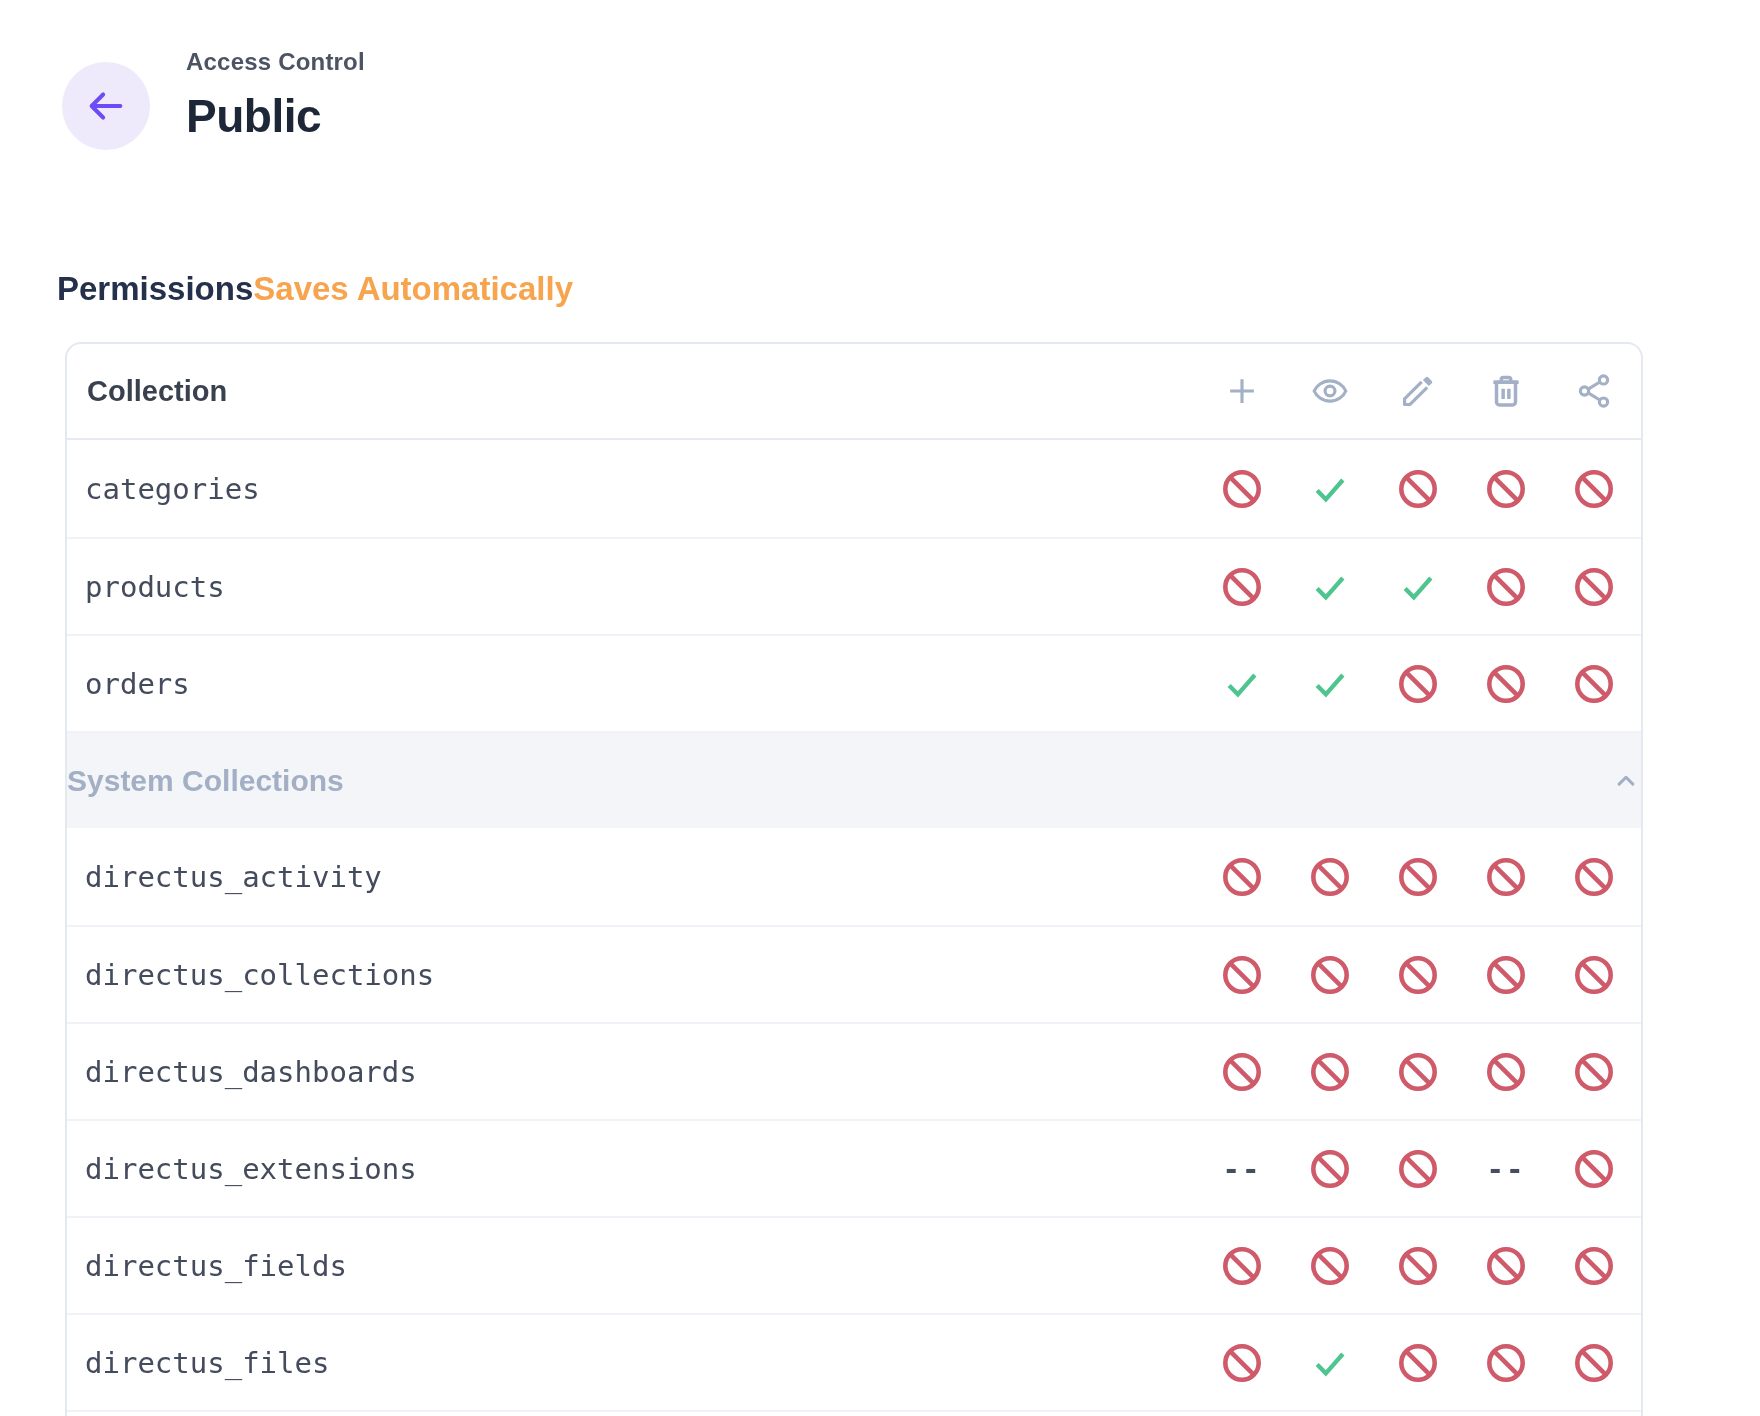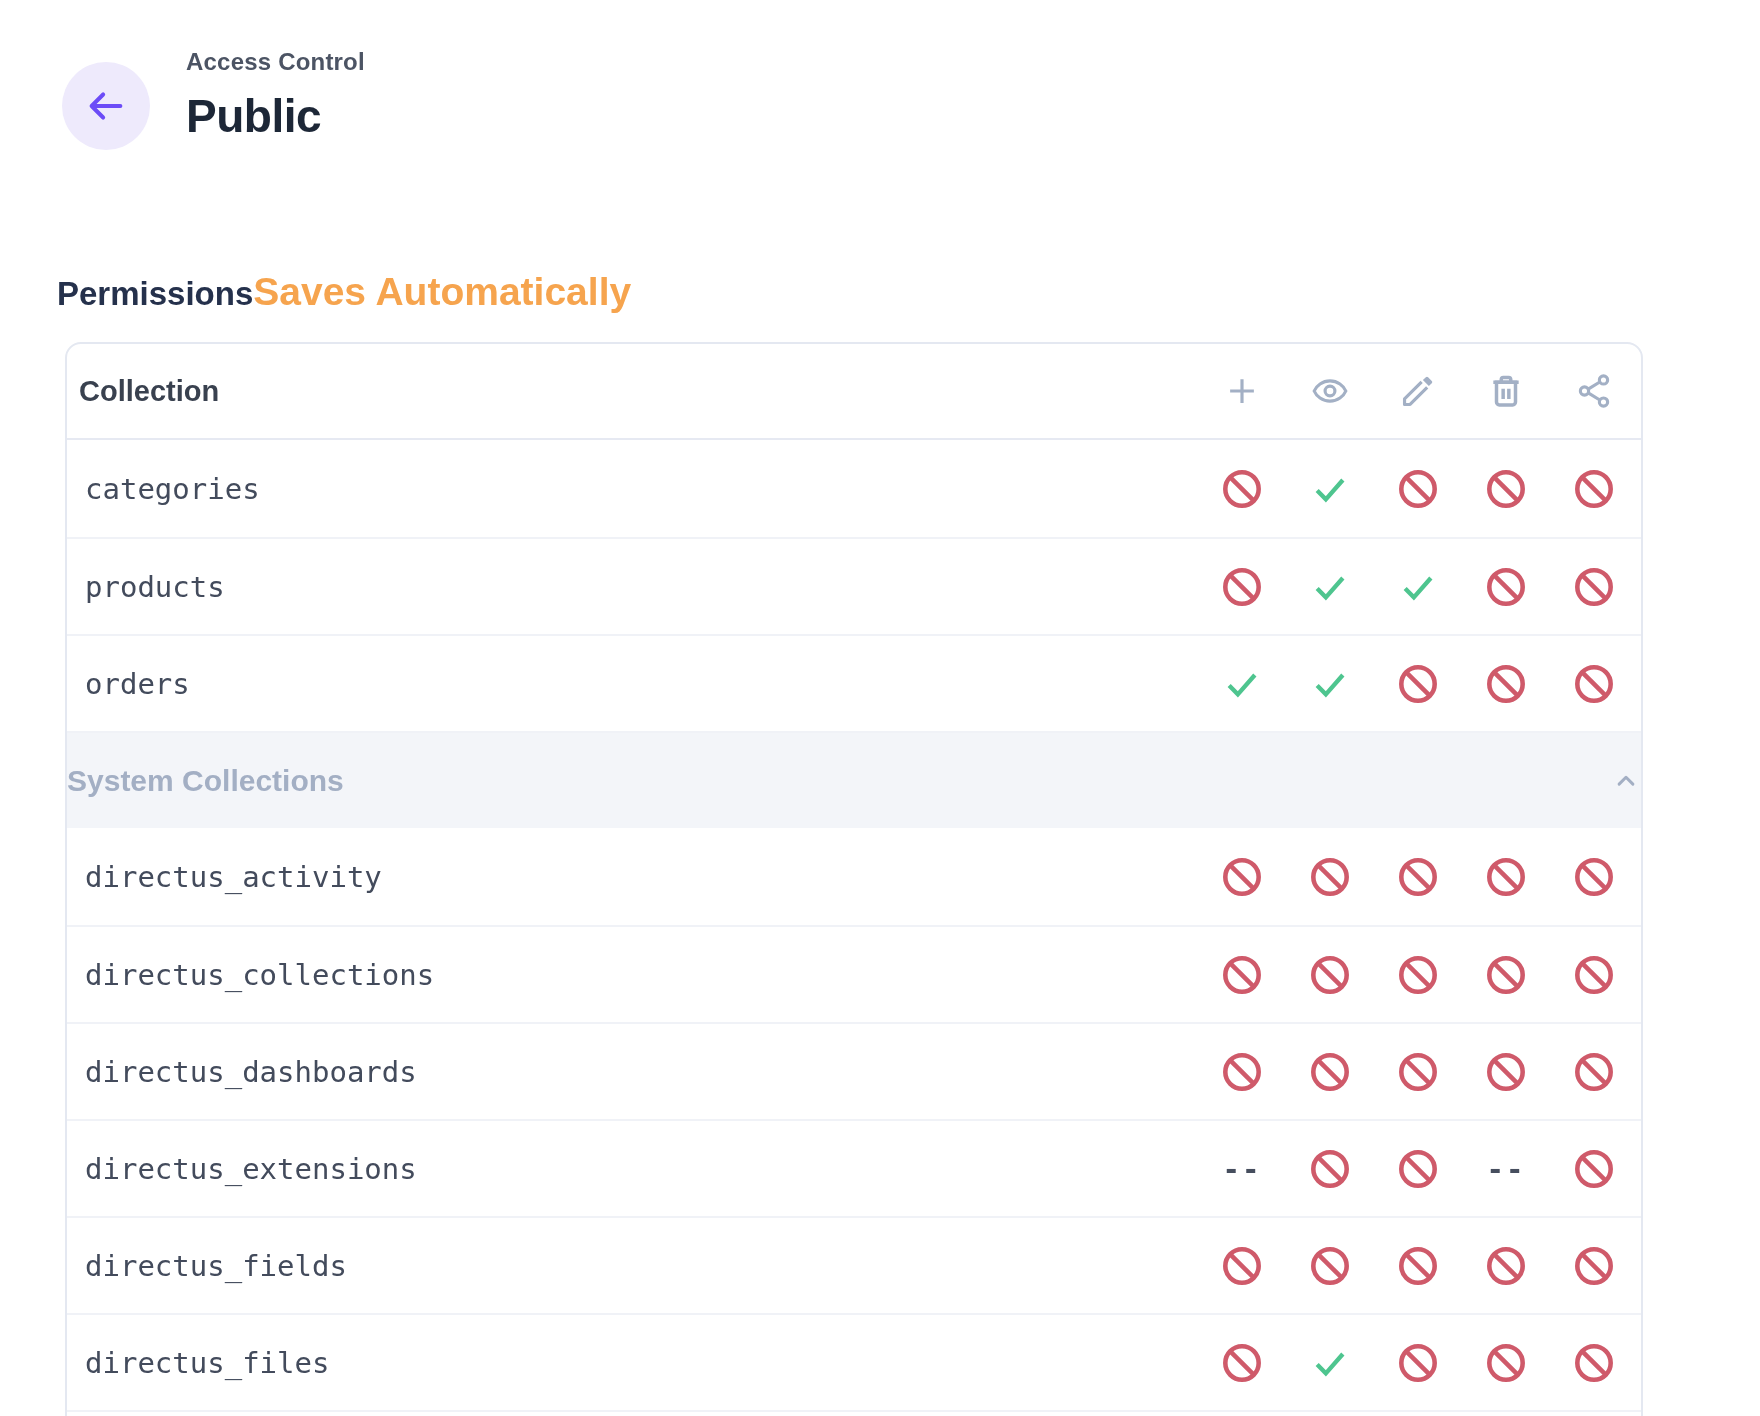--- a/index.html
+++ b/index.html
@@ -25,33 +25,33 @@
     font-size:46px; font-weight:700; color:#1d2737; line-height:1.1;
     letter-spacing:-0.5px; margin-top:15px;
   }
 
   
   .section-head{
     position:absolute; left:57px; top:270px;
     display:flex; align-items:baseline; 
   }
   .section-title{ font-size:33px; font-weight:700; color:#25314c; }
-  .autosave{ font-size:39px; font-weight:700; color:var(--autosave); }
+  .autosave{ font-size:33px; font-weight:700; color:var(--autosave); }
 
   
   .card{
     position:absolute; left:65px; top:342px; width:1578px;
     background:#fff;
     border:2px solid #e4e8f1; border-radius:16px;
     overflow:hidden;
   }
   .thead{
     display:flex; align-items:center; justify-content:space-between;
     height:96px; border-bottom:2px solid #e6e9f2;
-    padding-left:12px;
+    padding-left:20px;
   }
   .col-collection{
     font-size:29px; font-weight:700; color:#39414f;
   }
   .perms{ display:flex; margin-right:3px; }
   .cell{
     width:88px; height:96px; flex:0 0 88px;
     display:flex; align-items:center; justify-content:center;
     background:transparent; border:none; padding:0;
   }

